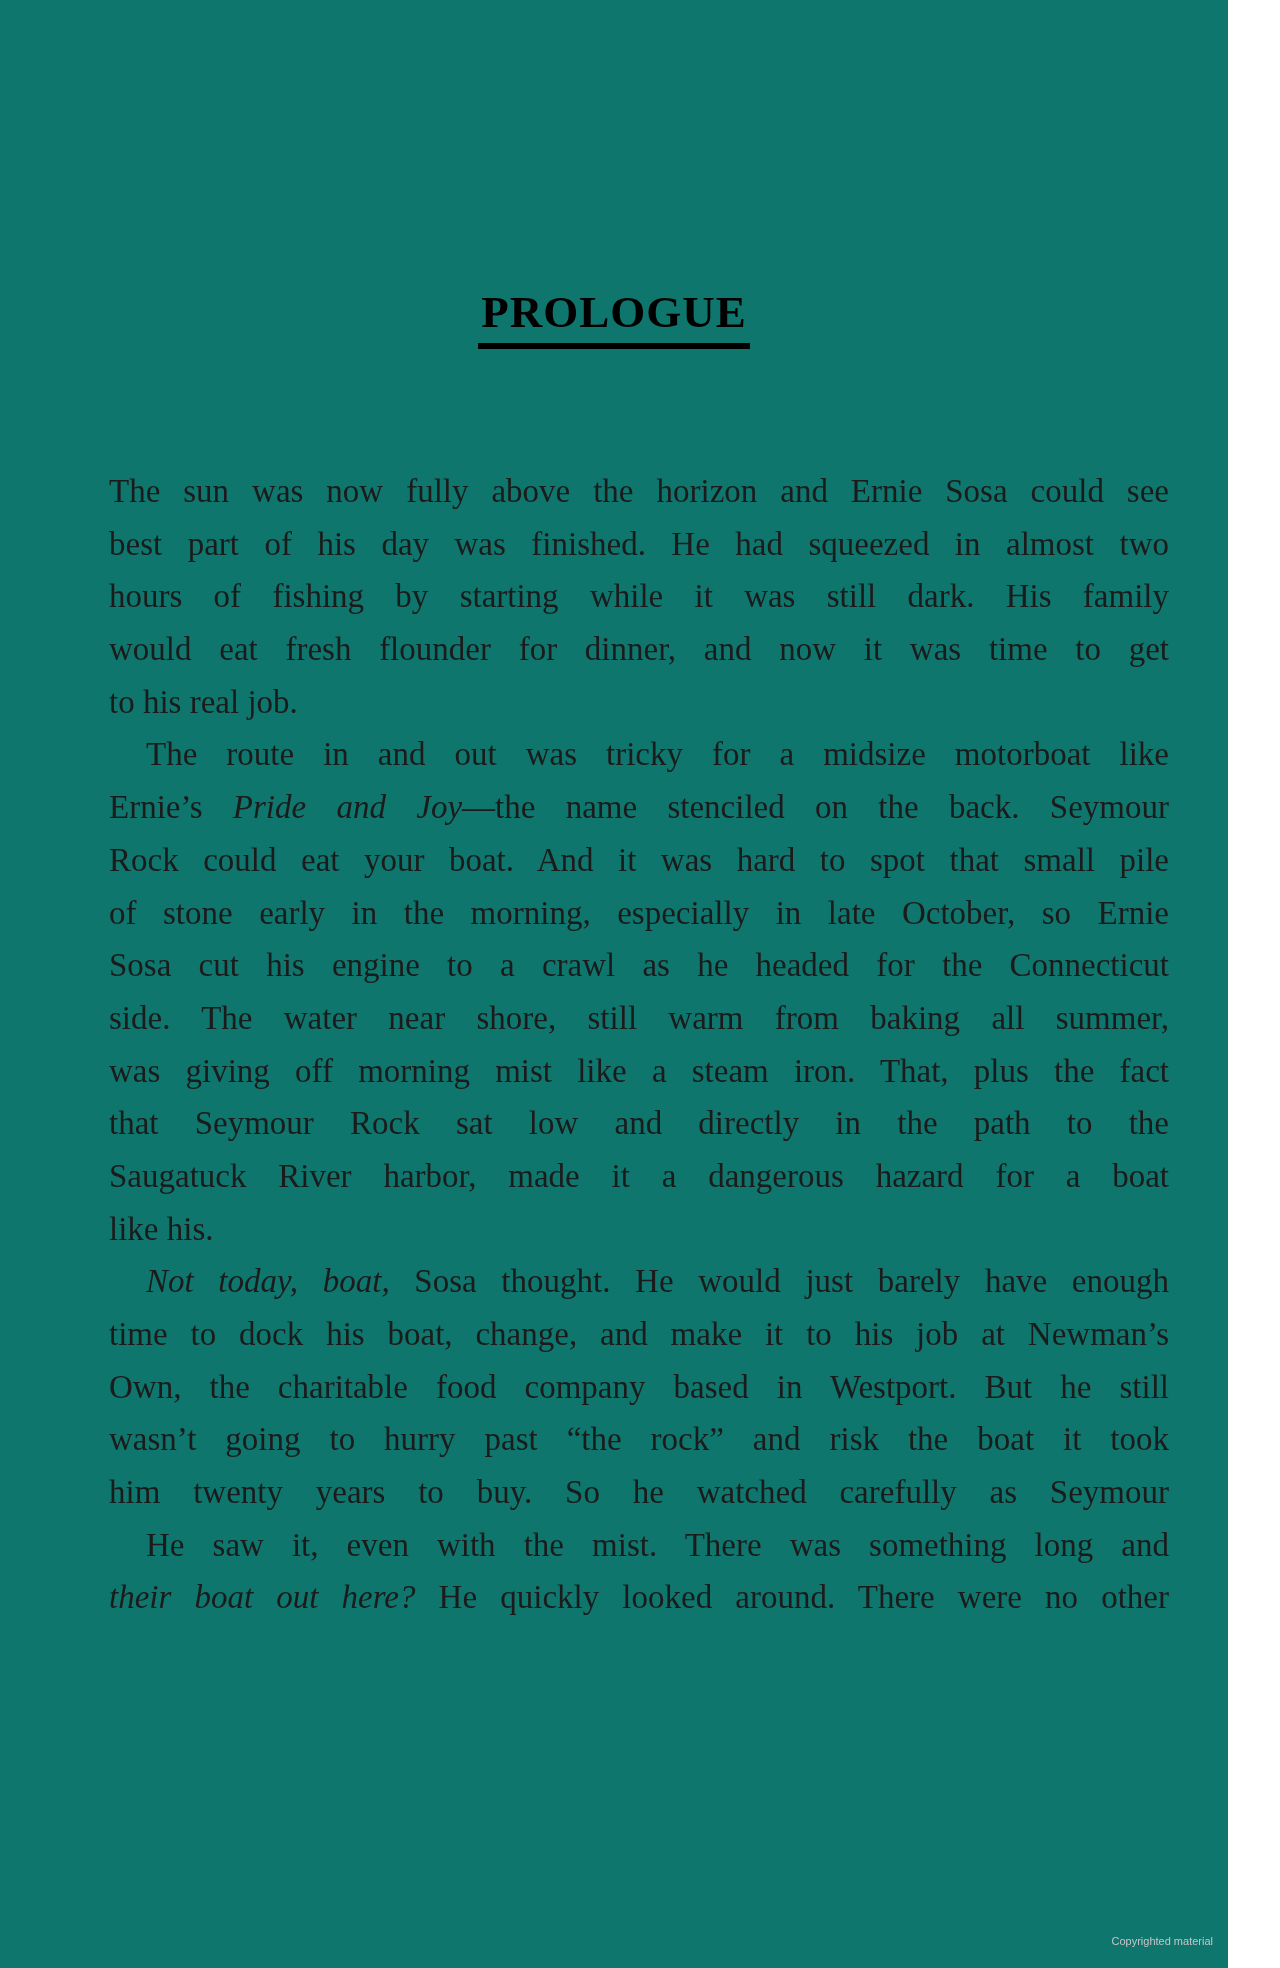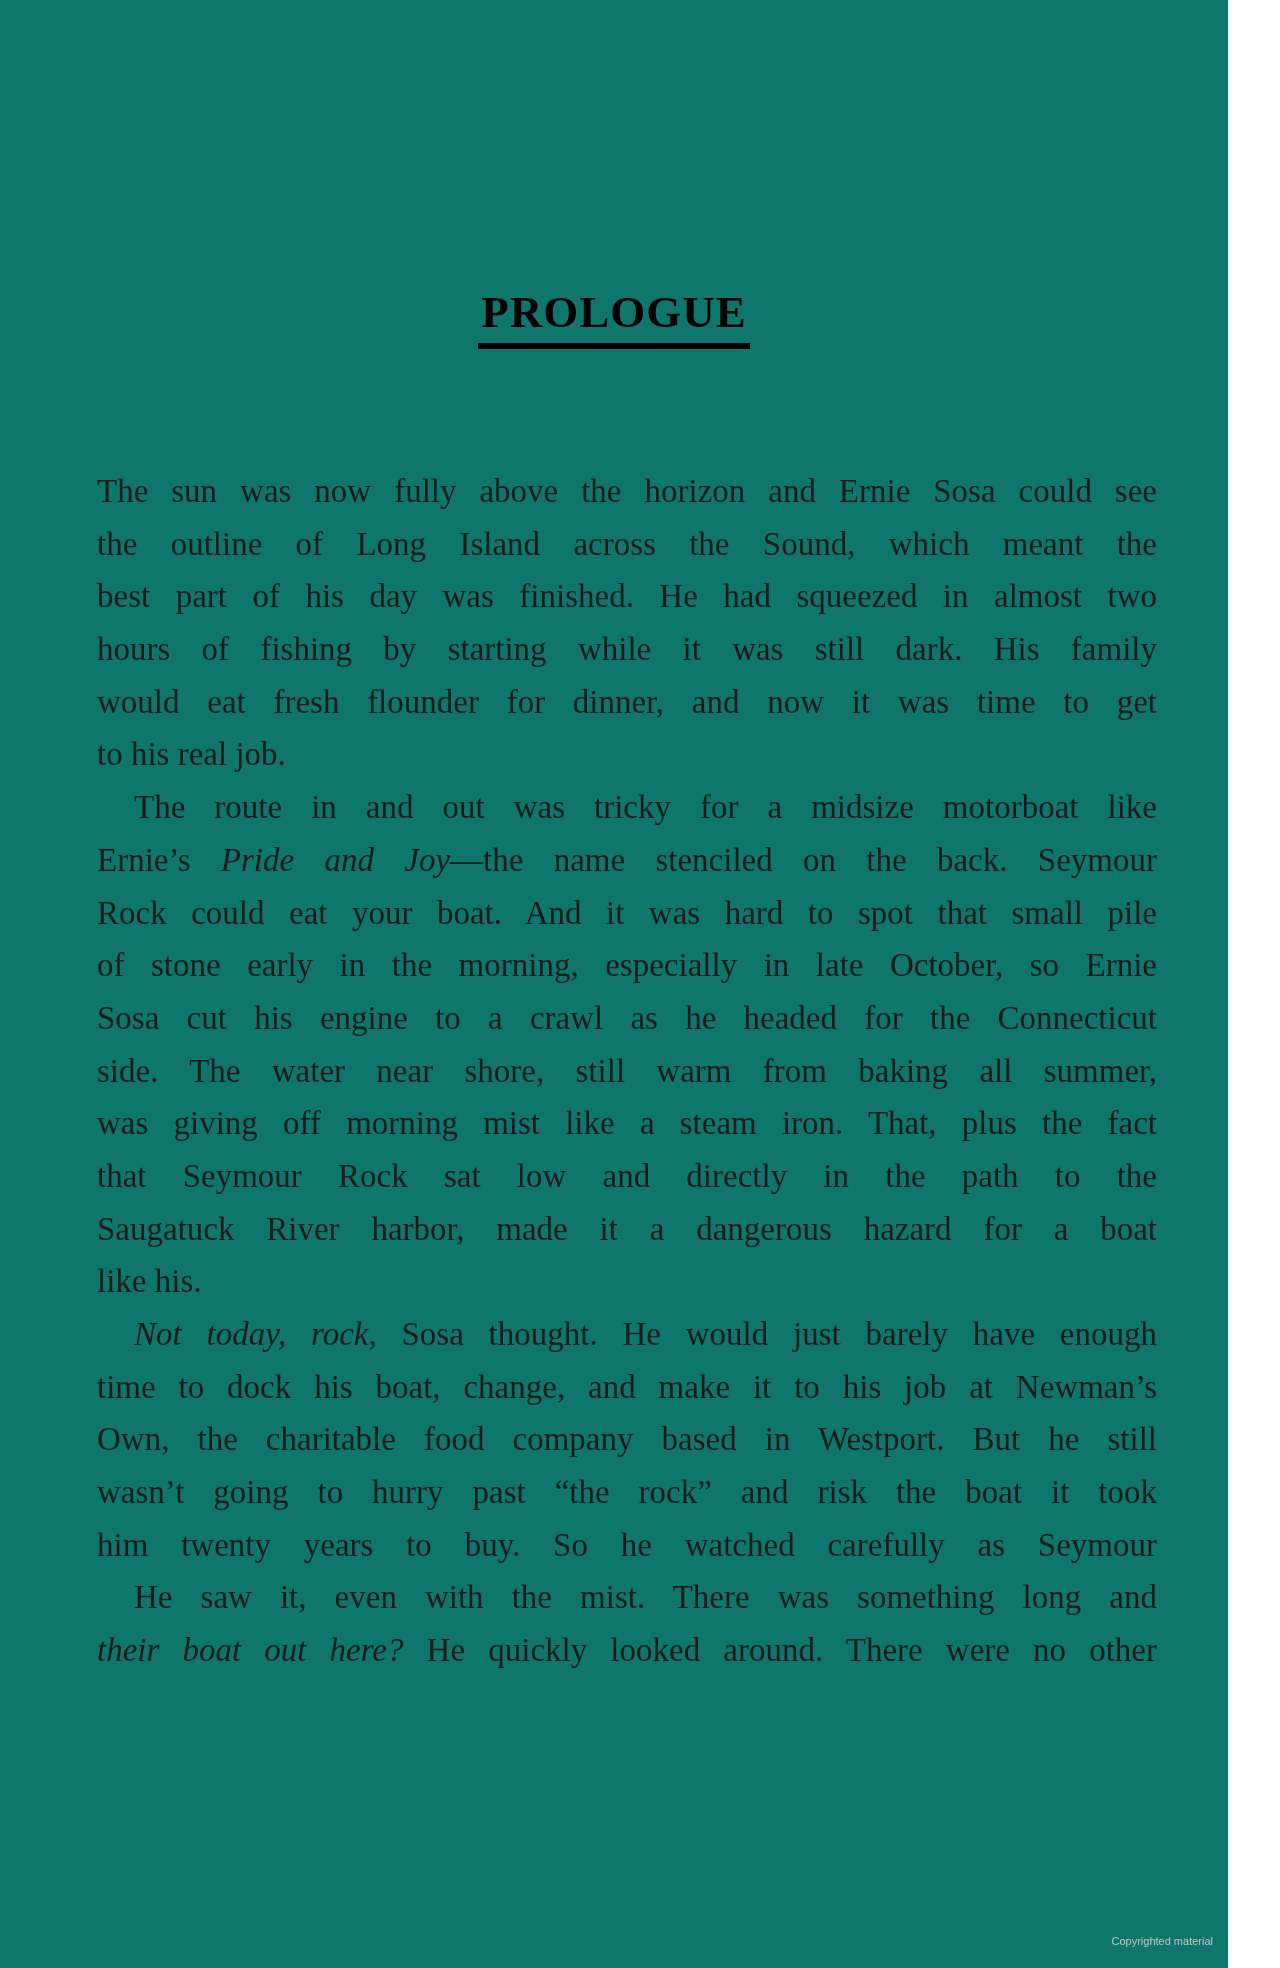--- a/index.html
+++ b/index.html
@@ -26,21 +26,21 @@
     font-size: 45px;
     letter-spacing: 1px;
     line-height: 1.1;
     color: #000000;
     border-bottom: 6px solid #000000;
     padding: 0 3px 5px 3px;
   }
   .body-text {
     position: absolute;
     top: 465px;
-    left: 97px;
+    left: 109px;
     width: 1060px;
     font-size: 33px;
     line-height: 52.7px;
     color: #1b1b1b;
   }
   .line {
     text-align: justify;
     text-align-last: justify;
     white-space: normal;
     overflow: hidden;
@@ -61,36 +61,35 @@
 </style>
 </head>
 <body>
 
 <div class="page">
   <div class="title-wrap">
     <span class="title">PROLOGUE</span>
   </div>
   <div class="body-text">
       <div class="line"><span class="rm">The sun was now fully above the horizon and Ernie Sosa could see</span></div>
-      <div class="line"><span class="rm">the outline of Long Island across the Sound, which meant the</span></div>
       <div class="line"><span class="rm">best part of his day was finished. He had squeezed in almost two</span></div>
       <div class="line"><span class="rm">hours of fishing by starting while it was still dark. His family</span></div>
       <div class="line"><span class="rm">would eat fresh flounder for dinner, and now it was time to get</span></div>
       <div class="line endline"><span class="rm">to his real job.</span></div>
       <div class="line indent"><span class="rm">The route in and out was tricky for a midsize motorboat like</span></div>
       <div class="line"><span class="rm">Ernie’s </span><span class="it">Pride and Joy</span><span class="rm">—the name stenciled on the back. Seymour</span></div>
       <div class="line"><span class="rm">Rock could eat your boat. And it was hard to spot that small pile</span></div>
       <div class="line"><span class="rm">of stone early in the morning, especially in late October, so Ernie</span></div>
       <div class="line"><span class="rm">Sosa cut his engine to a crawl as he headed for the Connecticut</span></div>
       <div class="line"><span class="rm">side. The water near shore, still warm from baking all summer,</span></div>
       <div class="line"><span class="rm">was giving off morning mist like a steam iron. That, plus the fact</span></div>
       <div class="line"><span class="rm">that Seymour Rock sat low and directly in the path to the</span></div>
       <div class="line"><span class="rm">Saugatuck River harbor, made it a dangerous hazard for a boat</span></div>
       <div class="line endline"><span class="rm">like his.</span></div>
-      <div class="line indent"><span class="it">Not today, rock,</span><span class="rm"> Sosa thought. He would just barely have enough</span></div>
+      <div class="line indent"><span class="it">Not today, boat,</span><span class="rm"> Sosa thought. He would just barely have enough</span></div>
       <div class="line"><span class="rm">time to dock his boat, change, and make it to his job at Newman’s</span></div>
       <div class="line"><span class="rm">Own, the charitable food company based in Westport. But he still</span></div>
       <div class="line"><span class="rm">wasn’t going to hurry past “the rock” and risk the boat it took</span></div>
       <div class="line"><span class="rm">him twenty years to buy. So he watched carefully as Seymour</span></div>
       <div class="line indent"><span class="rm">He saw it, even with the mist. There was something long and</span></div>
       <div class="line"><span class="it">their boat out here?</span><span class="rm"> He quickly looked around. There were no other</span></div>
     </div>
   <div class="watermark">Copyrighted material</div>
 </div>
 

